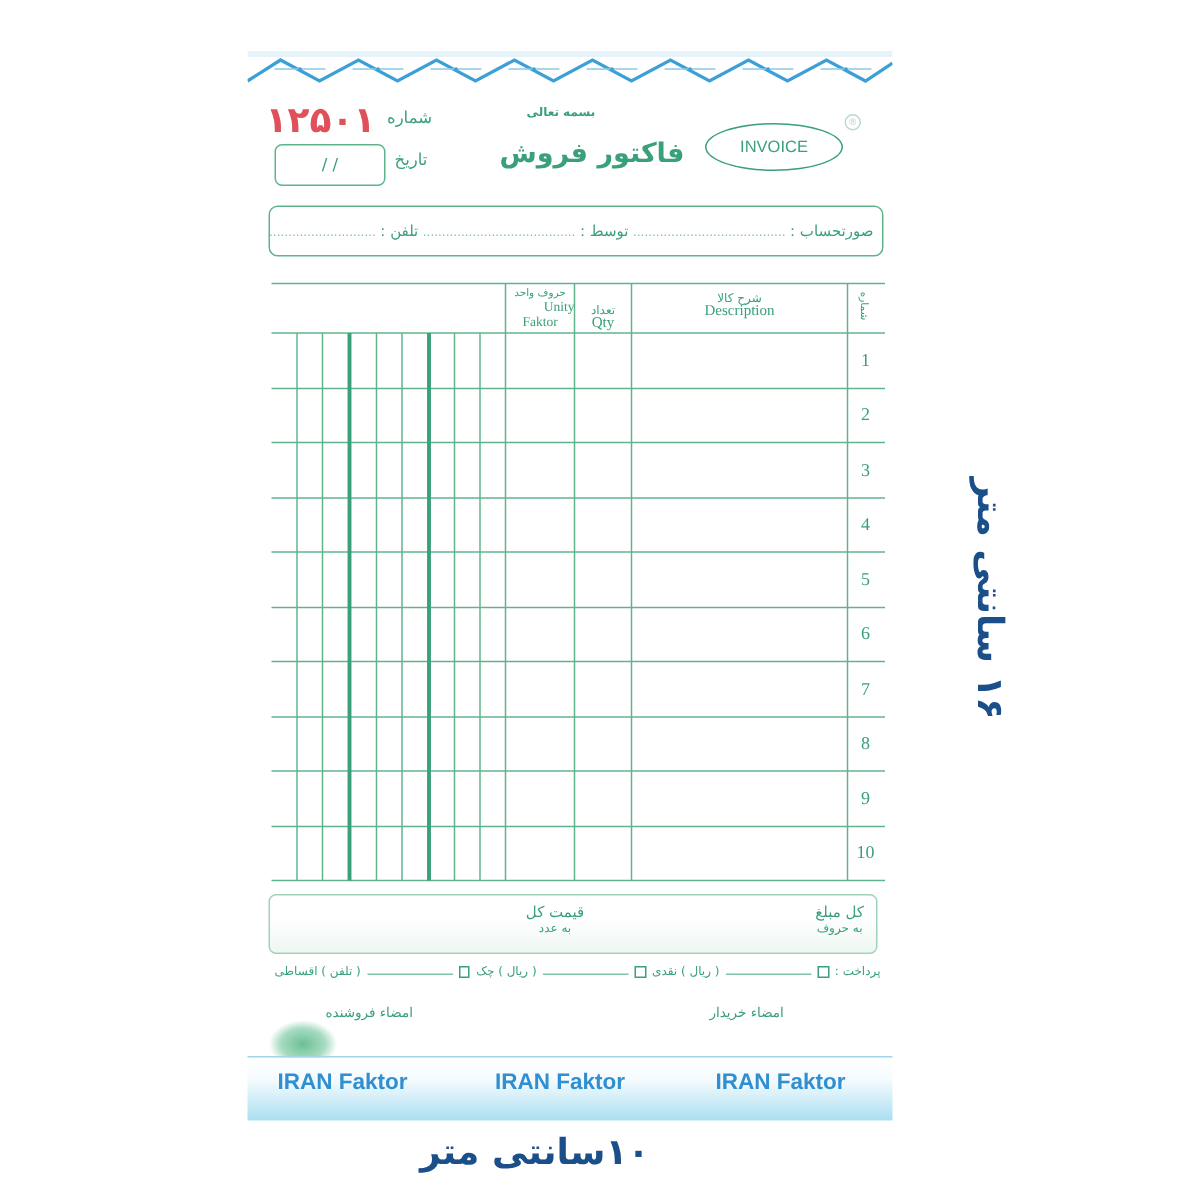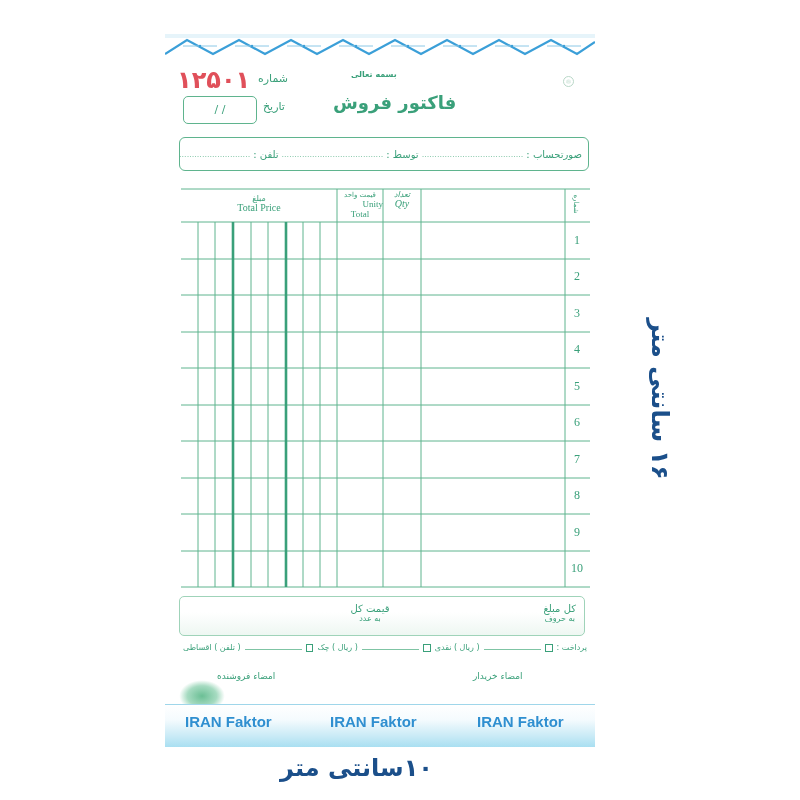--- a/index.html
+++ b/index.html
@@ -116,20 +116,21 @@
         <circle cx="399" cy="12" r="1.2"></circle>
     </g>
   </svg>
 
   <div class="serial">۱۲۵۰۱</div>
   <div class="serial-label">شماره</div>
   <div class="date-box">/   /</div>
   <div class="date-label">تاریخ</div>
   <div class="bismillah">بسمه تعالی</div>
   <div class="form-title">فاکتور فروش</div>
+  <div class="invoice-oval">INVOICE</div>
   <div class="reg-mark">®</div>
 
   <div class="customer-box">
     <span>صورتحساب :</span>
     <span class="dots">........................................</span>
     <span>توسط :</span>
     <span class="dots">........................................</span>
     <span>تلفن :</span>
     <span class="dots">........................................</span>
   </div>
@@ -162,32 +163,32 @@
       <line x1="103" y1="188" x2="103" y2="553"></line>
       <line x1="138" y1="188" x2="138" y2="553"></line>
       <line x1="155" y1="188" x2="155" y2="553"></line>
     </g>
     <g stroke="#3aa07a" stroke-width="2.6">
       <line x1="68" y1="188" x2="68" y2="553"></line>
       <line x1="121" y1="188" x2="121" y2="553"></line>
     </g>
   </svg>
 
-  <div class="hdr" style="left:16px; top:160px; width:156px;">
-    <span class="fa">مبلغ</span>
-    <span class="en">Total Price</span>
-  </div>
   <div class="hdr" style="left:172px; top:157px; width:46px;">
-    <span class="fa" style="font-size:7px;">قیمت واحد</span>
+    <span class="fa" style="font-size:7px;">حروف واحد</span>
     <span class="en" style="font-size:9px;text-align:right;">Unity</span>
-    <span class="en" style="font-size:9px;">Total</span>
-  </div>
-  <div class="hdr" style="left:218px; top:156px; width:38px;font-style:italic;">
+    <span class="en" style="font-size:9px;">Faktor</span>
+  </div>
+  <div class="hdr" style="left:218px; top:168px; width:38px;">
     <span class="fa">تعداد</span>
     <span class="en">Qty</span>
+  </div>
+  <div class="hdr" style="left:256px; top:160px; width:144px;">
+    <span class="fa">شرح کالا</span>
+    <span class="en">Description</span>
   </div>
   <div class="hdr" style="left:394px; top:166px; width:34px; transform: rotate(90deg);">
     <span class="fa" style="font-size:7px;">شماره</span>
   </div>
 
   <div class="row-num" style="top:199px;">1</div>
   <div class="row-num" style="top:235px;">2</div>
   <div class="row-num" style="top:272px;">3</div>
   <div class="row-num" style="top:308px;">4</div>
   <div class="row-num" style="top:345px;">5</div>

